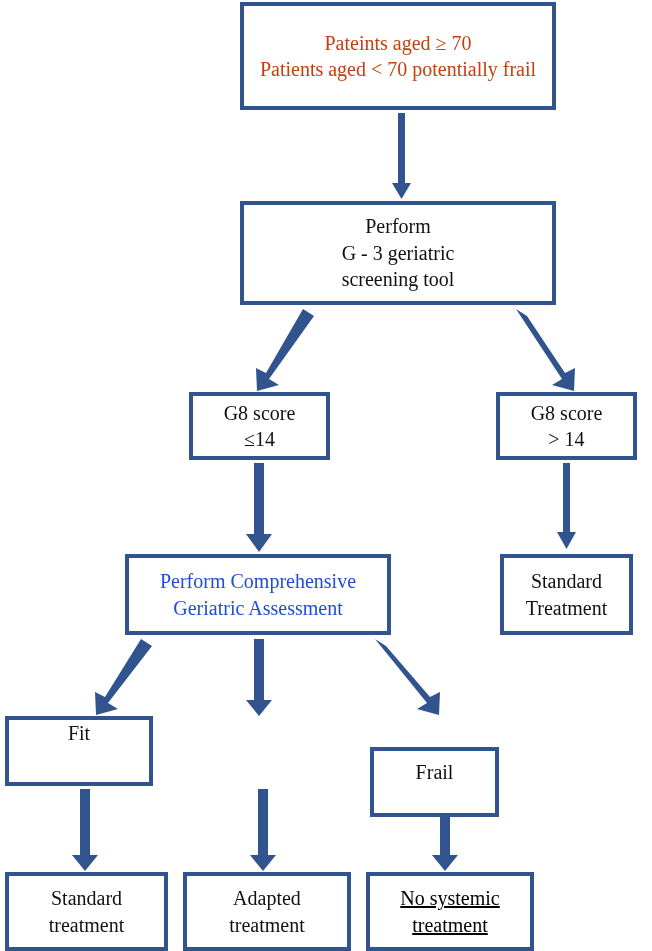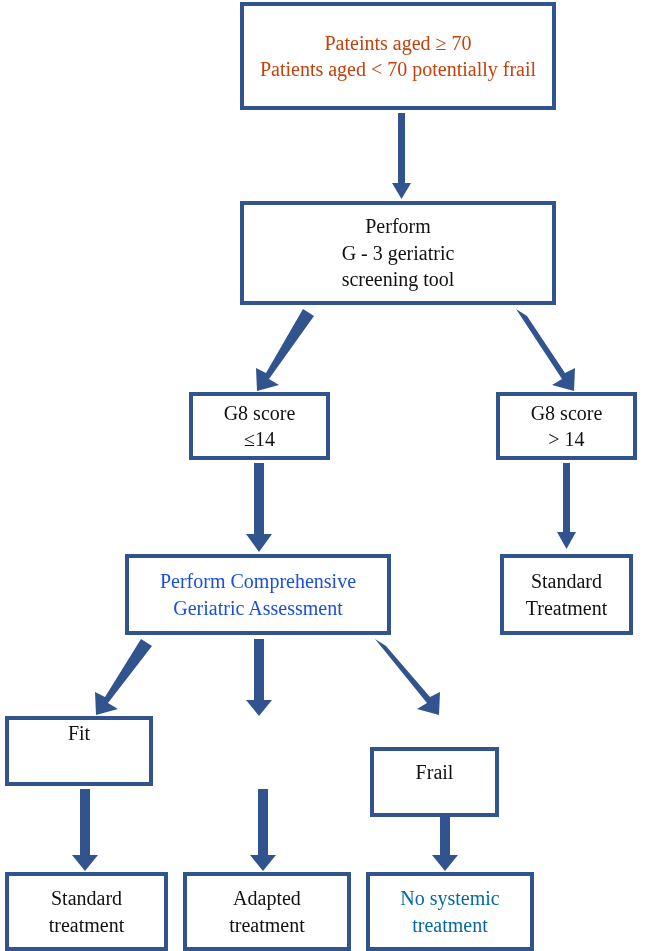--- a/index.html
+++ b/index.html
@@ -141,17 +141,17 @@
     <span class="node-label" style="color: rgb(17, 17, 17);">Standard
 treatment</span>
   </div>
 
   <div class="node-box" style="left: 183px; top: 872px; width: 168px; height: 79px; border-color: rgb(49, 84, 143); background: rgb(255, 255, 255);">
     <span class="node-label" style="color: rgb(17, 17, 17);">Adapted
 treatment</span>
   </div>
 
   <div class="node-box" style="left: 366px; top: 872px; width: 168px; height: 79px; border-color: rgb(49, 84, 143); background: rgb(255, 255, 255);">
-    <span class="node-label" style="color: #0369a1;">No systemic
+    <span class="node-label" style="color: #000000; text-decoration: underline;">No systemic
 treatment</span>
   </div>
 
 </div>
 
 </body></html>

